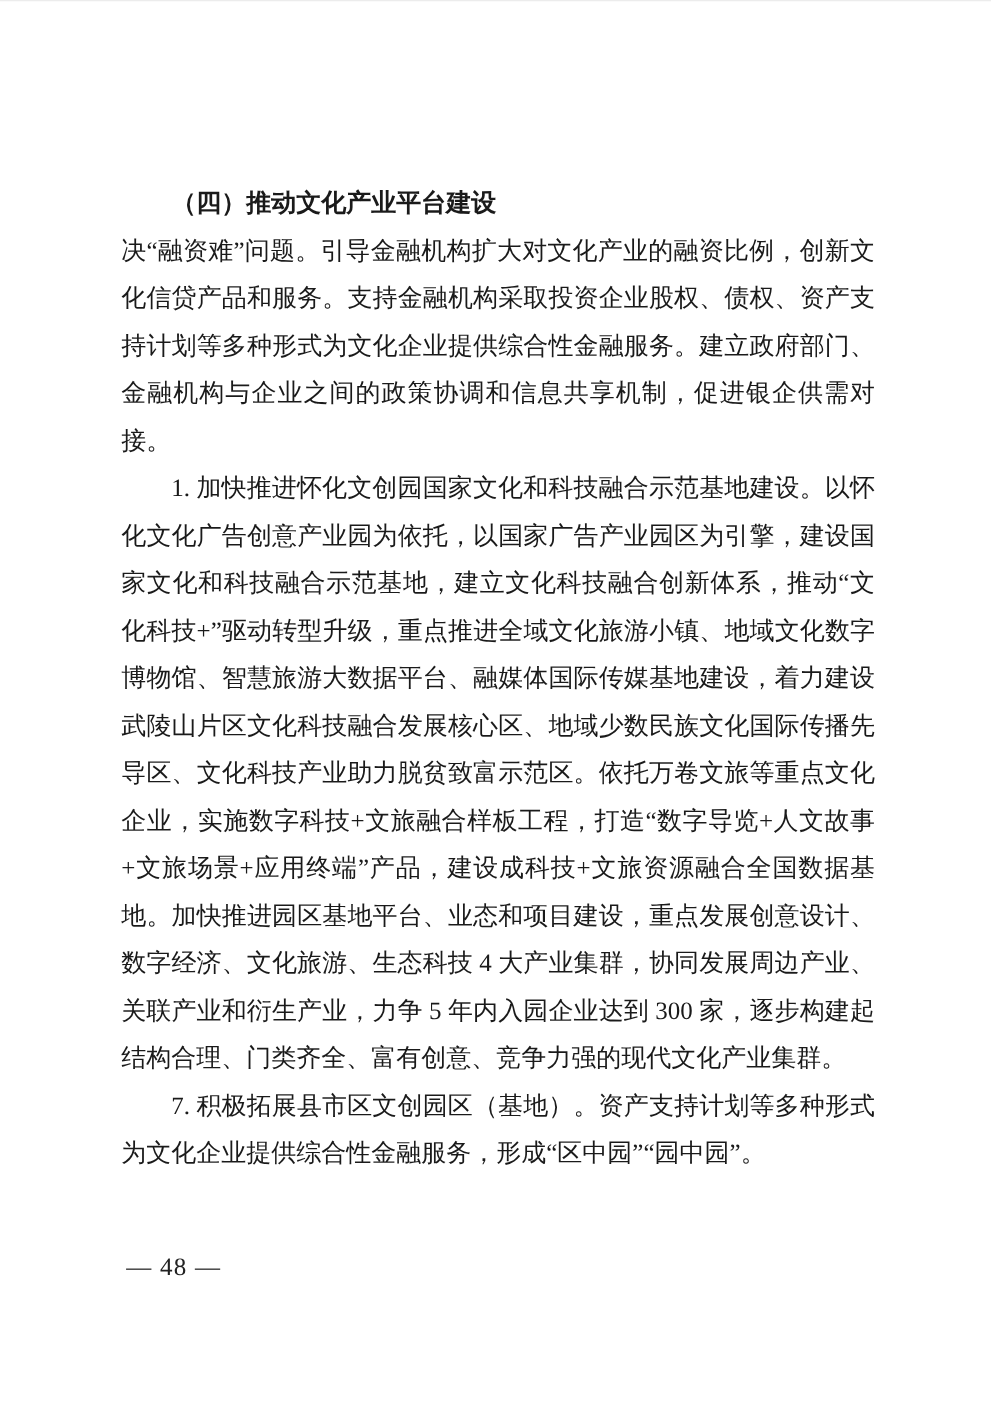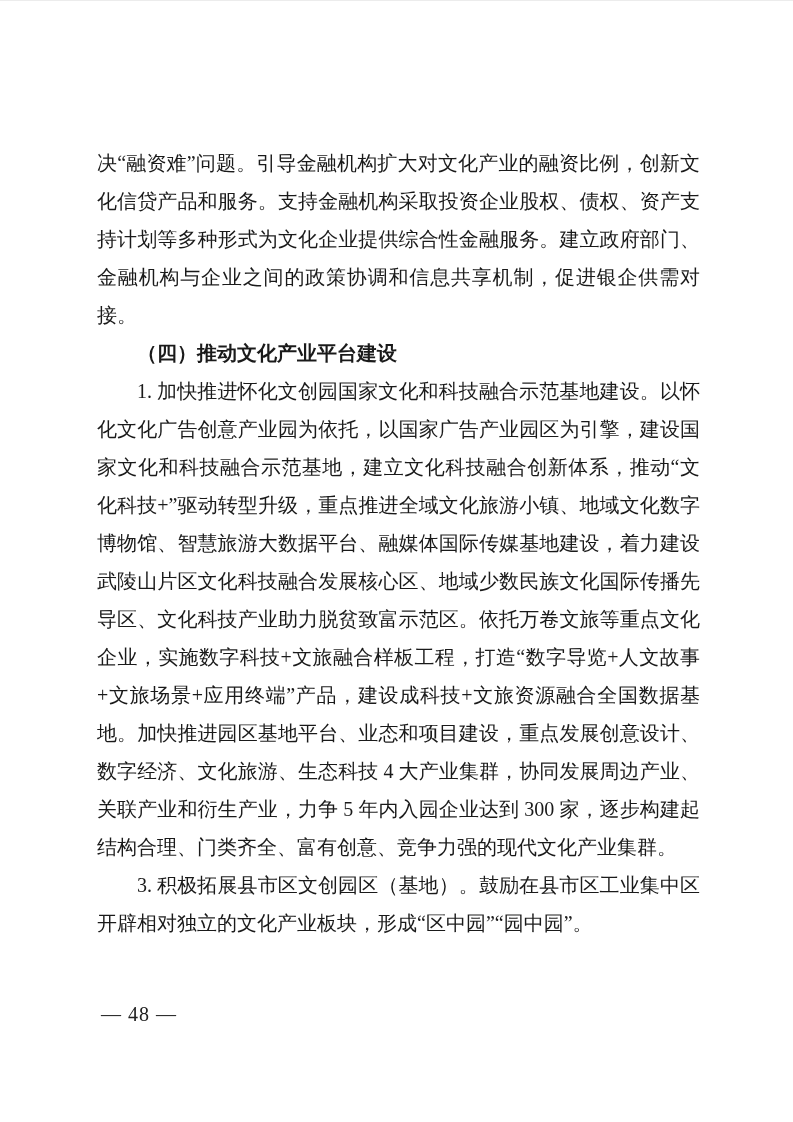--- a/index.html
+++ b/index.html
@@ -61,25 +61,25 @@
       white-space: pre;
     }
   </style>
 </head>
 <body>
 
 <div class="page">
 
   <div class="text-block">
 
+    <p class="para heading">（四）推动文化产业平台建设</p>
+
     <p class="para continuation">决“融资难”问题。引导金融机构扩大对文化产业的融资比例，创新文化信贷产品和服务。支持金融机构采取投资企业股权、债权、资产支持计划等多种形式为文化企业提供综合性金融服务。建立政府部门、金融机构与企业之间的政策协调和信息共享机制，促进银企供需对接。</p>
-
-    <p class="para heading">（四）推动文化产业平台建设</p>
 
     <p class="para"><span class="lead">1. 加快推进怀化文创园国家文化和科技融合示范基地建设。</span><span>以怀化文化广告创意产业园为依托，以国家广告产业园区为引擎，建设国家文化和科技融合示范基地，建立文化科技融合创新体系，推动“文化科技+”驱动转型升级，重点推进全域文化旅游小镇、地域文化数字博物馆、智慧旅游大数据平台、融媒体国际传媒基地建设，着力建设武陵山片区文化科技融合发展核心区、地域少数民族文化国际传播先导区、文化科技产业助力脱贫致富示范区。依托万卷文旅等重点文化企业，实施数字科技+文旅融合样板工程，打造“数字导览+人文故事+文旅场景+应用终端”产品，建设成科技+文旅资源融合全国数据基地。加快推进园区基地平台、业态和项目建设，重点发展创意设计、数字经济、文化旅游、生态科技 4 大产业集群，协同发展周边产业、关联产业和衍生产业，力争 5 年内入园企业达到 300 家，逐步构建起结构合理、门类齐全、富有创意、竞争力强的现代文化产业集群。</span></p>
 
-    <p class="para"><span class="lead">3. 积极拓展县市区文创园区（基地）。</span><span>鼓励在县市区工业集中区开辟相对独立的文化产业板块，形成“区中园”“园中园”。</span></p>
+    <p class="para"><span class="lead">7. 积极拓展县市区文创园区（基地）。</span><span>资产支持计划等多种形式为文化企业提供综合性金融服务，形成“区中园”“园中园”。</span></p>
 
   </div>
 
   <div class="footer">— 48 —</div>
 
 </div>
 
 </body></html>

